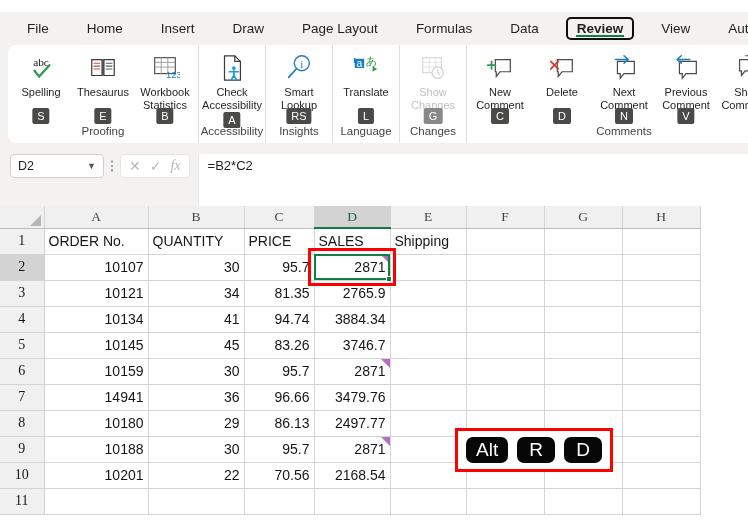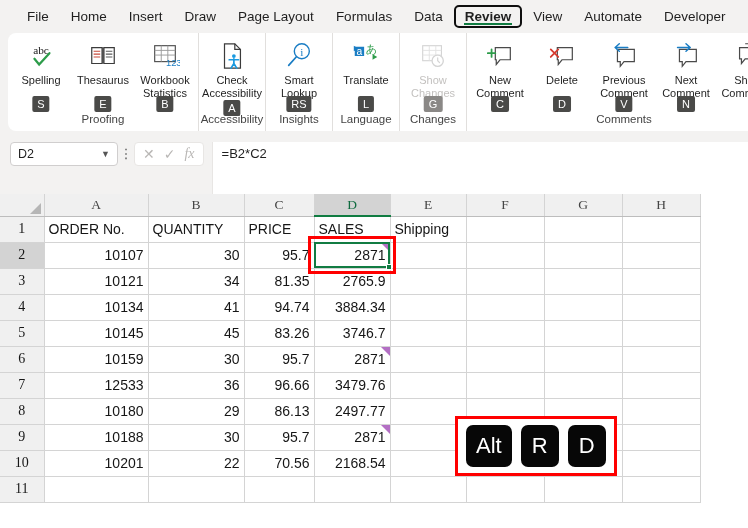--- a/index.html
+++ b/index.html
@@ -12,21 +12,22 @@
     -webkit-font-smoothing: antialiased;
   }
 
   
   #ribbon-tabs {
     height: 33px;
     background: #f3f2f1;
     display: flex;
     align-items: center;
     padding-left: 16px;
-    gap: 0px;
+    gap: 16px;
+    margin-top: 12px;
   }
   .tab {
     font-size: 13.5px;
     color: #1f1f1f;
     padding: 4px 11px;
     white-space: nowrap;
     cursor: default;
     position: relative;
     line-height: 16px;
   }
@@ -119,21 +120,21 @@
   
   #formula-bar {
     height: 60px;
     background: #f3f2f1;
     display: flex;
     align-items: flex-start;
     padding-top: 8px;
   }
   #namebox {
     margin-left: 10px;
-    width: 108px;
+    width: 94px;
     height: 24px;
     background: #fff;
     border: 1px solid #d0cece;
     border-radius: 4px;
     display: flex;
     align-items: center;
     justify-content: space-between;
     padding: 0 7px;
     font-size: 12.5px;
     color: #1f1f1f;
@@ -252,23 +253,23 @@
     display: flex;
     align-items: center;
     gap: 9px;
     padding: 6px 8px;
     z-index: 9;
   }
   .key {
     background: #070707;
     color: #ffffff;
     border-radius: 7px;
-    font-size: 22px;
+    font-size: 19px;
     min-width: 38px;
-    height: 42px;
+    height: 26px;
     display: flex;
     align-items: center;
     justify-content: center;
     padding: 0 10px;
   }
 </style>
 </head>
 <body>
 
 <div id="ribbon-tabs">
@@ -402,35 +403,35 @@
               <path d="M4 9 l8 8 M12 9 l-8 8" stroke="#d63b2f" stroke-width="1.9" stroke-linecap="round"></path>
             </svg>
           </div>
           <div class="cap">Delete</div>
           <div class="keytip">D</div>
         </div>
         <div class="btn">
           <div class="ico">
             <svg width="30" height="30" viewBox="0 0 32 32" xmlns="http://www.w3.org/2000/svg">
               <path d="M9 9 h18 v13 H16 l-4 5 v-5 h-3z" fill="#fff" stroke="#4a4a4a" stroke-width="1.3"></path>
+              <path d="M7 7 H20 M16 3 L20.5 7 L16 11" stroke="#1a7dc4" stroke-width="1.6" fill="none" stroke-linecap="round" stroke-linejoin="round"></path>
+            </svg>
+          </div>
+          <div class="cap">Next Comment</div>
+          <div class="keytip">N</div>
+        </div>
+        <div class="btn">
+          <div class="ico">
+            <svg width="30" height="30" viewBox="0 0 32 32" xmlns="http://www.w3.org/2000/svg">
+              <path d="M9 9 h18 v13 H16 l-4 5 v-5 h-3z" fill="#fff" stroke="#4a4a4a" stroke-width="1.3"></path>
               <path d="M20 7 H7 M11 3 L6.5 7 L11 11" stroke="#1a7dc4" stroke-width="1.6" fill="none" stroke-linecap="round" stroke-linejoin="round"></path>
             </svg>
           </div>
           <div class="cap">Previous Comment</div>
           <div class="keytip">V</div>
-        </div>
-        <div class="btn">
-          <div class="ico">
-            <svg width="30" height="30" viewBox="0 0 32 32" xmlns="http://www.w3.org/2000/svg">
-              <path d="M9 9 h18 v13 H16 l-4 5 v-5 h-3z" fill="#fff" stroke="#4a4a4a" stroke-width="1.3"></path>
-              <path d="M7 7 H20 M16 3 L20.5 7 L16 11" stroke="#1a7dc4" stroke-width="1.6" fill="none" stroke-linecap="round" stroke-linejoin="round"></path>
-            </svg>
-          </div>
-          <div class="cap">Next Comment</div>
-          <div class="keytip">N</div>
         </div>
         <div class="btn">
           <div class="ico">
             <svg width="30" height="30" viewBox="0 0 32 32" xmlns="http://www.w3.org/2000/svg">
               <path d="M7 7 h16 v12 H13 l-4 5 v-5 h-2z" fill="#fff" stroke="#4a4a4a" stroke-width="1.3"></path>
               <path d="M13 3 h16 v12" fill="none" stroke="#4a4a4a" stroke-width="1.1"></path>
             </svg>
           </div>
           <div class="cap">Show Comments</div>
         </div>
@@ -530,21 +531,21 @@
           <td class="num">30</td>
           <td class="num">95.7</td>
           <td class="num cmt">2871</td>
           <td class="num"></td>
           <td class="num"></td>
           <td class="num"></td>
           <td class="num"></td>
         </tr>
         <tr>
           <th class="rowhdr">7</th>
-          <td class="num">12533</td>
+          <td class="num">14941</td>
           <td class="num">36</td>
           <td class="num">96.66</td>
           <td class="num">3479.76</td>
           <td class="num"></td>
           <td class="num"></td>
           <td class="num"></td>
           <td class="num"></td>
         </tr>
         <tr>
           <th class="rowhdr">8</th>

